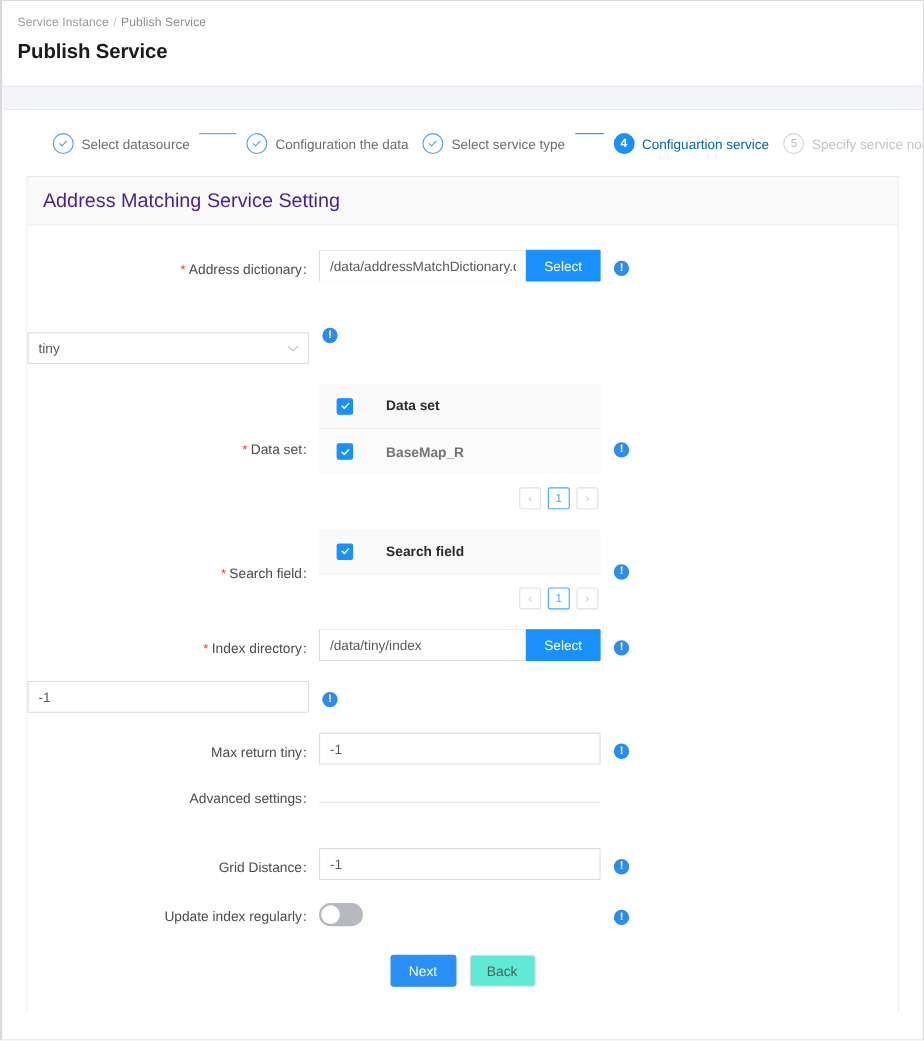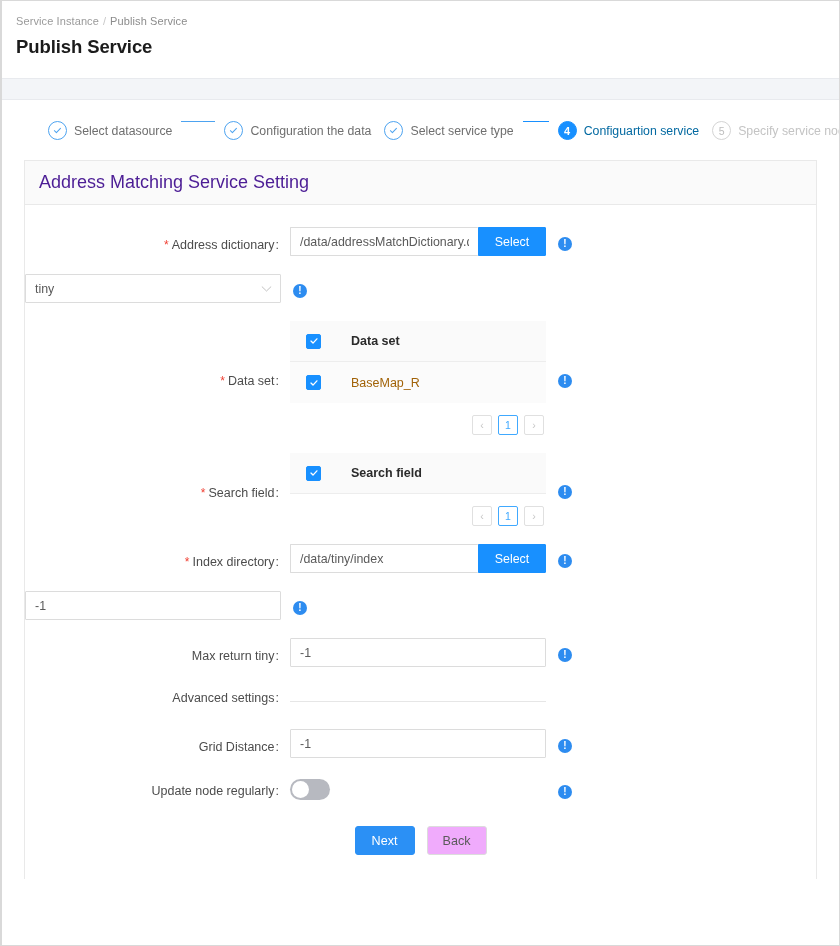--- a/index.html
+++ b/index.html
@@ -161,21 +161,21 @@
     width: 68px; height: 29px;
     background: #1890ff;
     color: #ffffff;
     border: 1px solid #1890ff;
     font-size: 12.4px;
     font-family: "Liberation Sans", sans-serif;
     cursor: pointer;
     flex: none;
     border-radius: 0 1px 1px 0;
   }
-  .select-wrap { position: relative; width: 100%; }
+  .select-wrap { position: relative; width: 100%; margin-top: 28px; }
   .select-box {
     width: 100%;
     height: 29px;
     border: 1px solid #dcdcdc;
     background: #ffffff;
     font-size: 12.4px;
     color: #5a5a5a;
     padding: 0 26px 0 9px;
     display: flex; align-items: center;
     border-radius: 1px;
@@ -196,21 +196,21 @@
     padding-left: 16px;
   }
   .table-row.header-row { background: #fafafa; border-bottom: 1px solid #ededed; }
   .table-row.body-row { background: #fbfbfb; }
   .table-cell-check { width: 45px; flex: none; }
   .table-cell-text {
     font-size: 12.5px;
     color: #3b3b3b;
   }
   .header-row .table-cell-text { font-weight: bold; color: #2b2b2b; }
-  .body-row .table-cell-text { color: #a16207; }
+  .body-row .table-cell-text { color: #737373; font-weight: bold; }
   .checkbox {
     width: 15px; height: 15px;
     background: #1890ff;
     border: 1px solid #1890ff;
     border-radius: 2px;
     display: flex; align-items: center; justify-content: center;
   }
   .checkbox svg { display: block; }
 
   
@@ -286,21 +286,21 @@
     background: #2b90f5;
     color: #ffffff;
     border: 1px solid #2b90f5;
     font-size: 12.6px;
     border-radius: 3px;
     cursor: pointer;
     font-family: "Liberation Sans", sans-serif;
   }
   .btn-default {
     width: 60px; height: 29px;
-    background: #f0abfc;
+    background: #5eead4;
     color: #5a5a5a;
     border: 1px solid #dcdcdc;
     font-size: 12.6px;
     border-radius: 3px;
     cursor: pointer;
     font-family: "Liberation Sans", sans-serif;
   }
 </style>
 </head>
 <body>
@@ -494,21 +494,21 @@
           <span>Max return tiny</span><span class="colon">:</span>
         </div>
         <div class="form-control">
           <input class="text-input" type="text" value="-1" style="">
         </div>
         <div class="info-wrap">
           <div class="info-icon">!</div>
         </div>
       </div>
 
-      <div class="form-row" style="margin-bottom:24px;">
+      <div class="form-row" style="margin-bottom:38px;">
         <div class="form-label">
           <span>Advanced settings</span><span class="colon">:</span>
         </div>
         <div class="form-control">
           <div class="divider-line"></div>
         </div>
         <div class="info-wrap" style="visibility:hidden;">
           <div class="info-icon"></div>
         </div>
       </div>
@@ -520,21 +520,21 @@
         <div class="form-control">
           <input class="text-input" type="text" value="-1" style="">
         </div>
         <div class="info-wrap">
           <div class="info-icon">!</div>
         </div>
       </div>
 
       <div class="form-row">
         <div class="form-label">
-          <span>Update node regularly</span><span class="colon">:</span>
+          <span>Update index regularly</span><span class="colon">:</span>
         </div>
         <div class="form-control">
           <div class="toggle">
             <div class="knob"></div>
           </div>
         </div>
         <div class="info-wrap" style="padding-top:7px;">
           <div class="info-icon">!</div>
         </div>
       </div>

